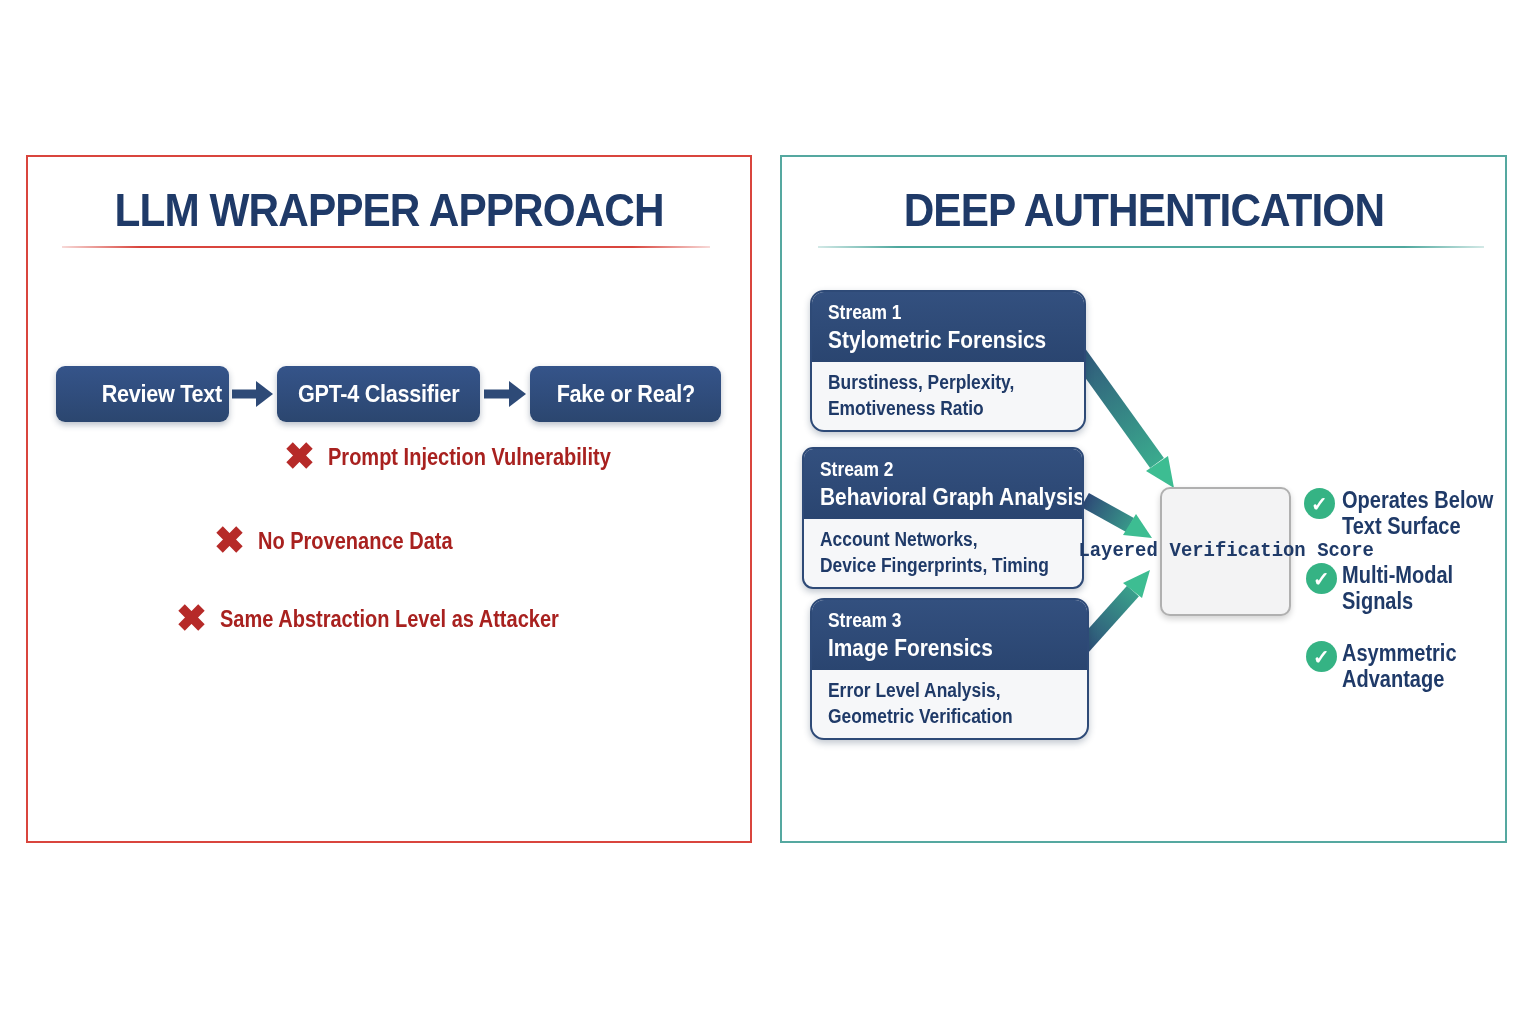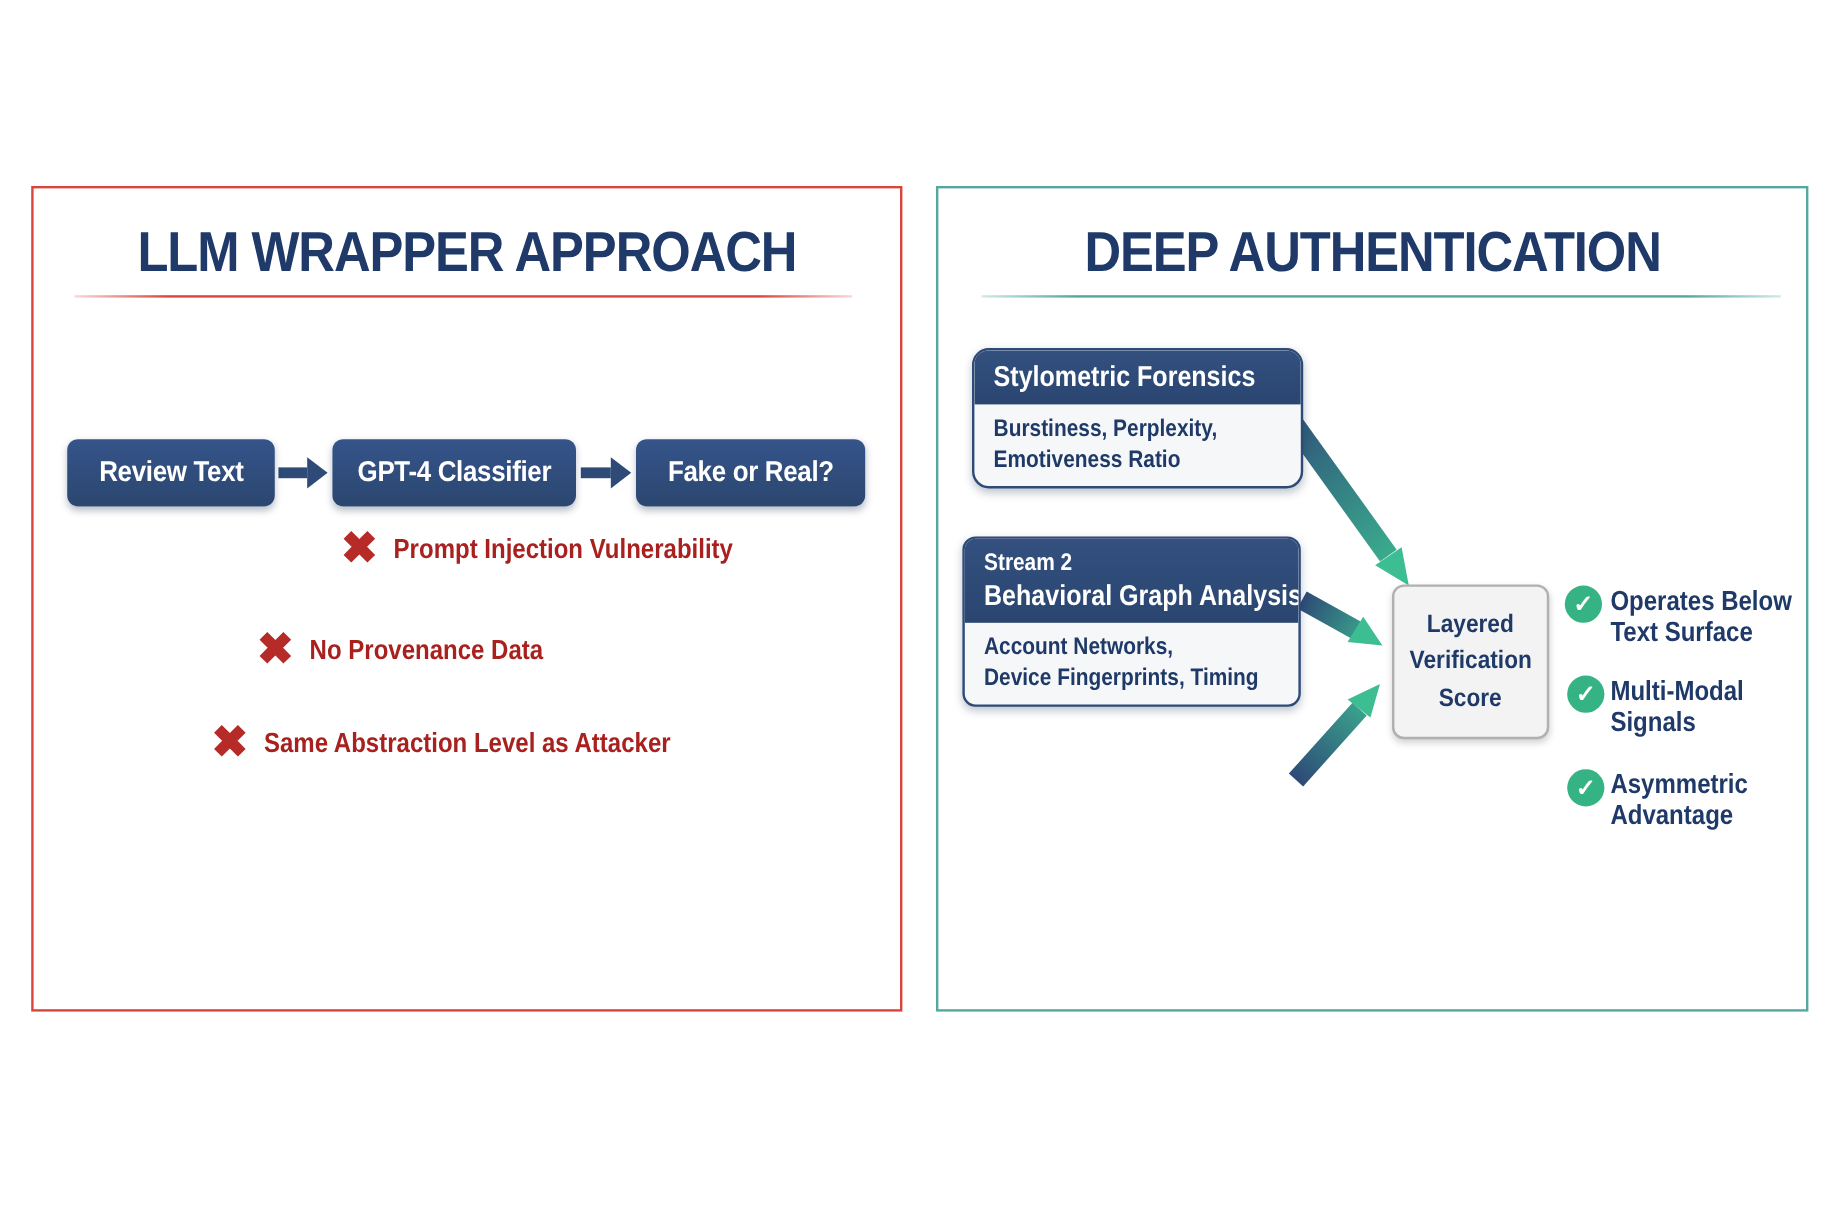--- a/index.html
+++ b/index.html
@@ -48,21 +48,21 @@
     padding:8px 0 7px 16px;color:#ffffff;
   }
   .stream-label{font-size:20px;font-weight:bold;line-height:1.25;}
   .stream-name{font-size:24px;font-weight:bold;line-height:1.25;}
   .stream-body{padding:7px 0 0 16px;}
   .detail{font-size:20px;font-weight:bold;color:#1f3a68;line-height:1.32;}
   
   .score{
     background:#f3f3f4;border:2px solid #b0b0b0;border-radius:10px;
     box-shadow:0 3px 6px rgba(0,0,0,.18);
-    display:flex;flex-direction:column;align-items:center;justify-content:center;
+    display:flex;align-items:center;justify-content:center;font-family:Liberation Mono, monospace;
   }
   .score-line{font-size:21px;font-weight:bold;color:#1f3a68;line-height:1.45;}
   
   .check-circle{
     width:31px;height:31px;border-radius:50%;background:#35b384;
     display:flex;align-items:center;justify-content:center;
     color:#ffffff;font-size:20px;font-weight:bold;
   }
   .benefit-text{font-size:23px;font-weight:bold;color:#1f3a68;line-height:1.13;}
 </style>
@@ -111,21 +111,21 @@
       <line x1="1080" y1="650" x2="1133" y2="591" stroke="url(#gC)" stroke-width="16"></line>
       <polygon points="1150,570 1142,598 1123,583" fill="#3dbd92"></polygon>
     </g>
   </svg>
 
   <div class="content title" style="left:26px;top:186px;width:726px;">
     <span class="condc">LLM WRAPPER APPROACH</span>
   </div>
   <div class="content divider red" style="left:62px;top:246px;width:648px;"></div>
 
-  <div class="content flowbox" style="left:56px;top:366px;width:173px;height:56px;">
+  <div class="content flowbox" style="left:56px;top:366px;width:173px;height:56px;justify-content:flex-end;">
     <span class="condc">Review Text</span>
   </div>
   <div class="content flowbox" style="left:277px;top:366px;width:203px;height:56px;">
     <span class="condc">GPT-4 Classifier</span>
   </div>
   <div class="content flowbox" style="left:530px;top:366px;width:191px;height:56px;">
     <span class="condc">Fake or Real?</span>
   </div>
 
   <div class="content issue" style="left:284px;top:438px;">
@@ -141,39 +141,50 @@
     <span class="issue-text cond">Same Abstraction Level as Attacker</span>
   </div>
 
   <div class="content title" style="left:780px;top:186px;width:727px;">
     <span class="condc">DEEP AUTHENTICATION</span>
   </div>
   <div class="content divider teal" style="left:818px;top:246px;width:666px;"></div>
 
   <div class="content stream" style="left:810px;top:290px;width:272px;">
     <div class="stream-head">
+      <div class="stream-label"><span class="cond">Stream 1</span></div>
       <div class="stream-name"><span class="cond">Stylometric Forensics</span></div>
     </div>
     <div class="stream-body">
       <div class="detail"><span class="cond">Burstiness, Perplexity,</span></div>
       <div class="detail" style="padding-bottom:8px;"><span class="cond">Emotiveness Ratio</span></div>
     </div>
   </div>
 
   <div class="content stream" style="left:802px;top:447px;width:278px;border-radius:11px;">
     <div class="stream-head">
       <div class="stream-label"><span class="cond">Stream 2</span></div>
       <div class="stream-name"><span class="cond">Behavioral Graph Analysis</span></div>
     </div>
     <div class="stream-body">
       <div class="detail"><span class="cond">Account Networks,</span></div>
       <div class="detail" style="padding-bottom:8px;"><span class="cond">Device Fingerprints, Timing</span></div>
     </div>
   </div>
 
+  <div class="content stream" style="left:810px;top:598px;width:275px;">
+    <div class="stream-head">
+      <div class="stream-label"><span class="cond">Stream 3</span></div>
+      <div class="stream-name"><span class="cond">Image Forensics</span></div>
+    </div>
+    <div class="stream-body">
+      <div class="detail"><span class="cond">Error Level Analysis,</span></div>
+      <div class="detail" style="padding-bottom:8px;"><span class="cond">Geometric Verification</span></div>
+    </div>
+  </div>
 
   <div class="content score" style="left:1160px;top:487px;width:127px;height:125px;">
     <div class="score-line"><span class="condc">Layered</span></div>
     <div class="score-line"><span class="condc">Verification</span></div>
     <div class="score-line"><span class="condc">Score</span></div>
   </div>
 
   <div class="content check-circle" style="left:1304px;top:488px;">
       <span>✓</span>
     </div>

